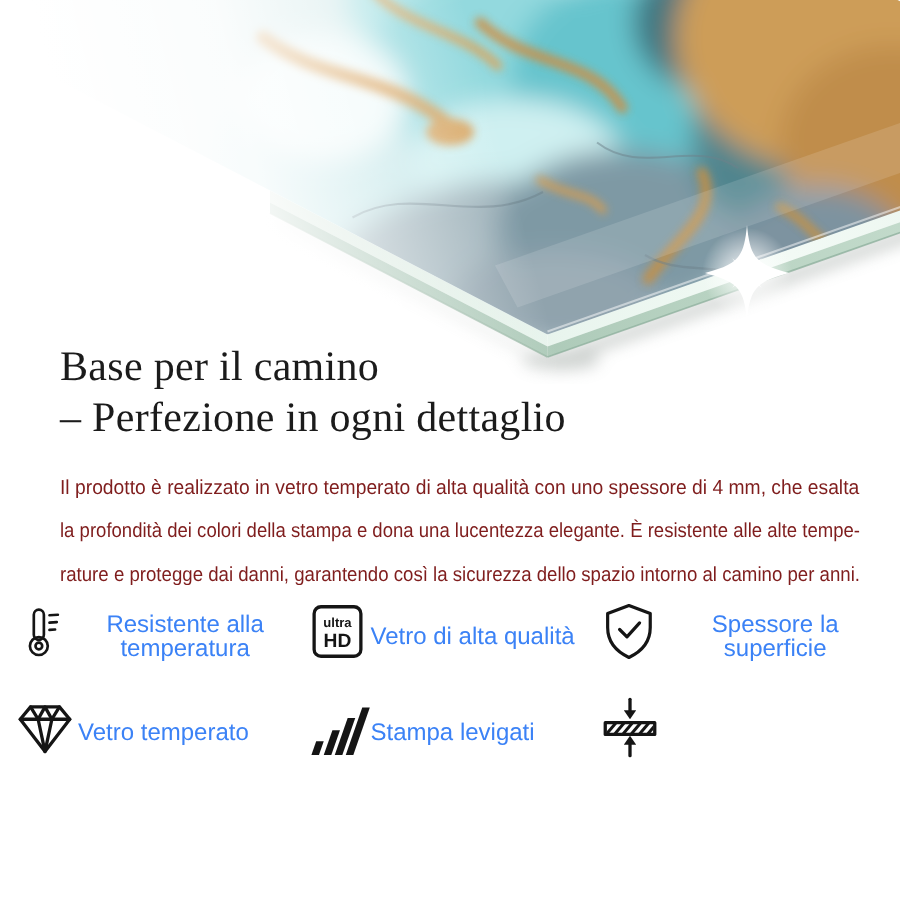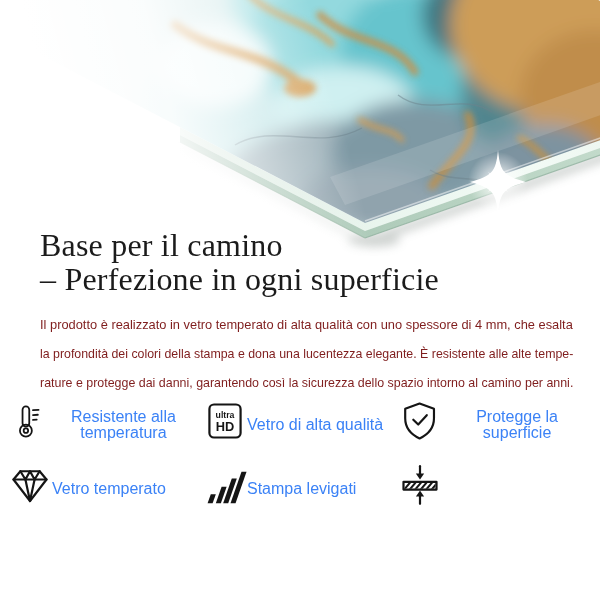--- a/index.html
+++ b/index.html
@@ -1,20 +1,20 @@
 <!DOCTYPE html>
 <html><head>
 <meta charset="utf-8">
 <style>
   html,body{margin:0;padding:0;background:#ffffff;}
   .page{position:relative;width:600px;height:600px;background:#ffffff;overflow:hidden;
         font-family:"Liberation Sans", sans-serif;color:#1c1c1c;}
   .photo{position:absolute;top:0;left:0;}
   .heading{position:absolute;top:228px;left:40px;
-           font-family:"Liberation Serif", serif;font-size:32px;line-height:34px;
+           font-family:"Liberation Serif", serif;font-size:28px;line-height:34px;
            color:#1b1b1b;letter-spacing:0.2px;}
   .desc{position:absolute;top:310px;left:40px;width:533px;
         font-size:13.5px;line-height:29px;color:#7f1d1d;}
   .desc .fitline{white-space:nowrap;transform-origin:left center;display:block;}
   .features{position:absolute;top:399px;left:8px;width:585px;
             display:grid;grid-template-columns:repeat(3,1fr);row-gap:13px;}
   .feature{display:flex;align-items:center;}
   .feature svg{display:block;margin-bottom:7px;}
   .flabel{font-size:16px;color:#3b82f6;line-height:16px;text-align:center;}
   .icon-stroke{stroke:#151515;stroke-width:2.4;fill:none;stroke-linecap:round;stroke-linejoin:round;}
@@ -119,21 +119,21 @@
 
     <g>
       <circle cx="498" cy="182" r="30" fill="url(#glow)" opacity="0.9"></circle>
       <path d="M498,150 C500,172 504,176 526,182 C504,188 500,192 498,214 C496,192 492,188 470,182 C492,176 496,172 498,150 Z" fill="#ffffff"></path>
       <path d="M498,168 C499,178 502,181 512,182 C502,183 499,186 498,196 C497,186 494,183 484,182 C494,181 497,178 498,168 Z" fill="#ffffff" opacity="0.85" transform="rotate(45 498 182)"></path>
     </g>
   </svg>
 
   <div class="heading">
     <div>Base per il camino</div>
-    <div>– Perfezione in ogni superficie</div>
+    <div>– Perfezione in ogni dettaglio</div>
   </div>
 
   <div class="desc">
     <span class="fitline" style="transform: scaleX(0.951786);">Il prodotto è realizzato in vetro temperato di alta qualità con uno spessore di 4 mm, che esalta</span>
     <span class="fitline" style="transform: scaleX(0.915808);">la profondità dei colori della stampa e dona una lucentezza elegante. È resistente alle alte tempe-</span>
     <span class="fitline" style="transform: scaleX(0.920553);">rature e protegge dai danni, garantendo così la sicurezza dello spazio intorno al camino per anni.</span>
   </div>
 
   <div class="features">
 
@@ -160,21 +160,21 @@
       <div class="flabel">Vetro di alta qualità</div>
     </div>
 
     <div class="feature">
       <svg width="44" height="44" viewBox="0 0 48 48">
         <g class="icon-stroke">
           <path d="M24,4.5 L40,10.5 L40,21 C40,31.5 33.5,39 24,43.5 C14.5,39 8,31.5 8,21 L8,10.5 Z"></path>
           <path d="M17,22.5 L22.5,28 L32,17.5"></path>
         </g>
       </svg>
-      <div class="flabel">Protegge la superficie</div>
+      <div class="flabel">Spessore la superficie</div>
     </div>
 
     <div class="feature">
       <svg width="44" height="44" viewBox="0 0 48 48">
         <g class="icon-stroke" stroke-width="2.2">
           <path d="M13.5,9 L34.5,9 L42,18 L24,41.5 L6,18 Z"></path>
           <path d="M6,18 L42,18"></path>
           <path d="M13.5,9 L19,18 L24,9 L29,18 L34.5,9"></path>
           <path d="M19,18 L24,41.5 L29,18"></path>
         </g>

